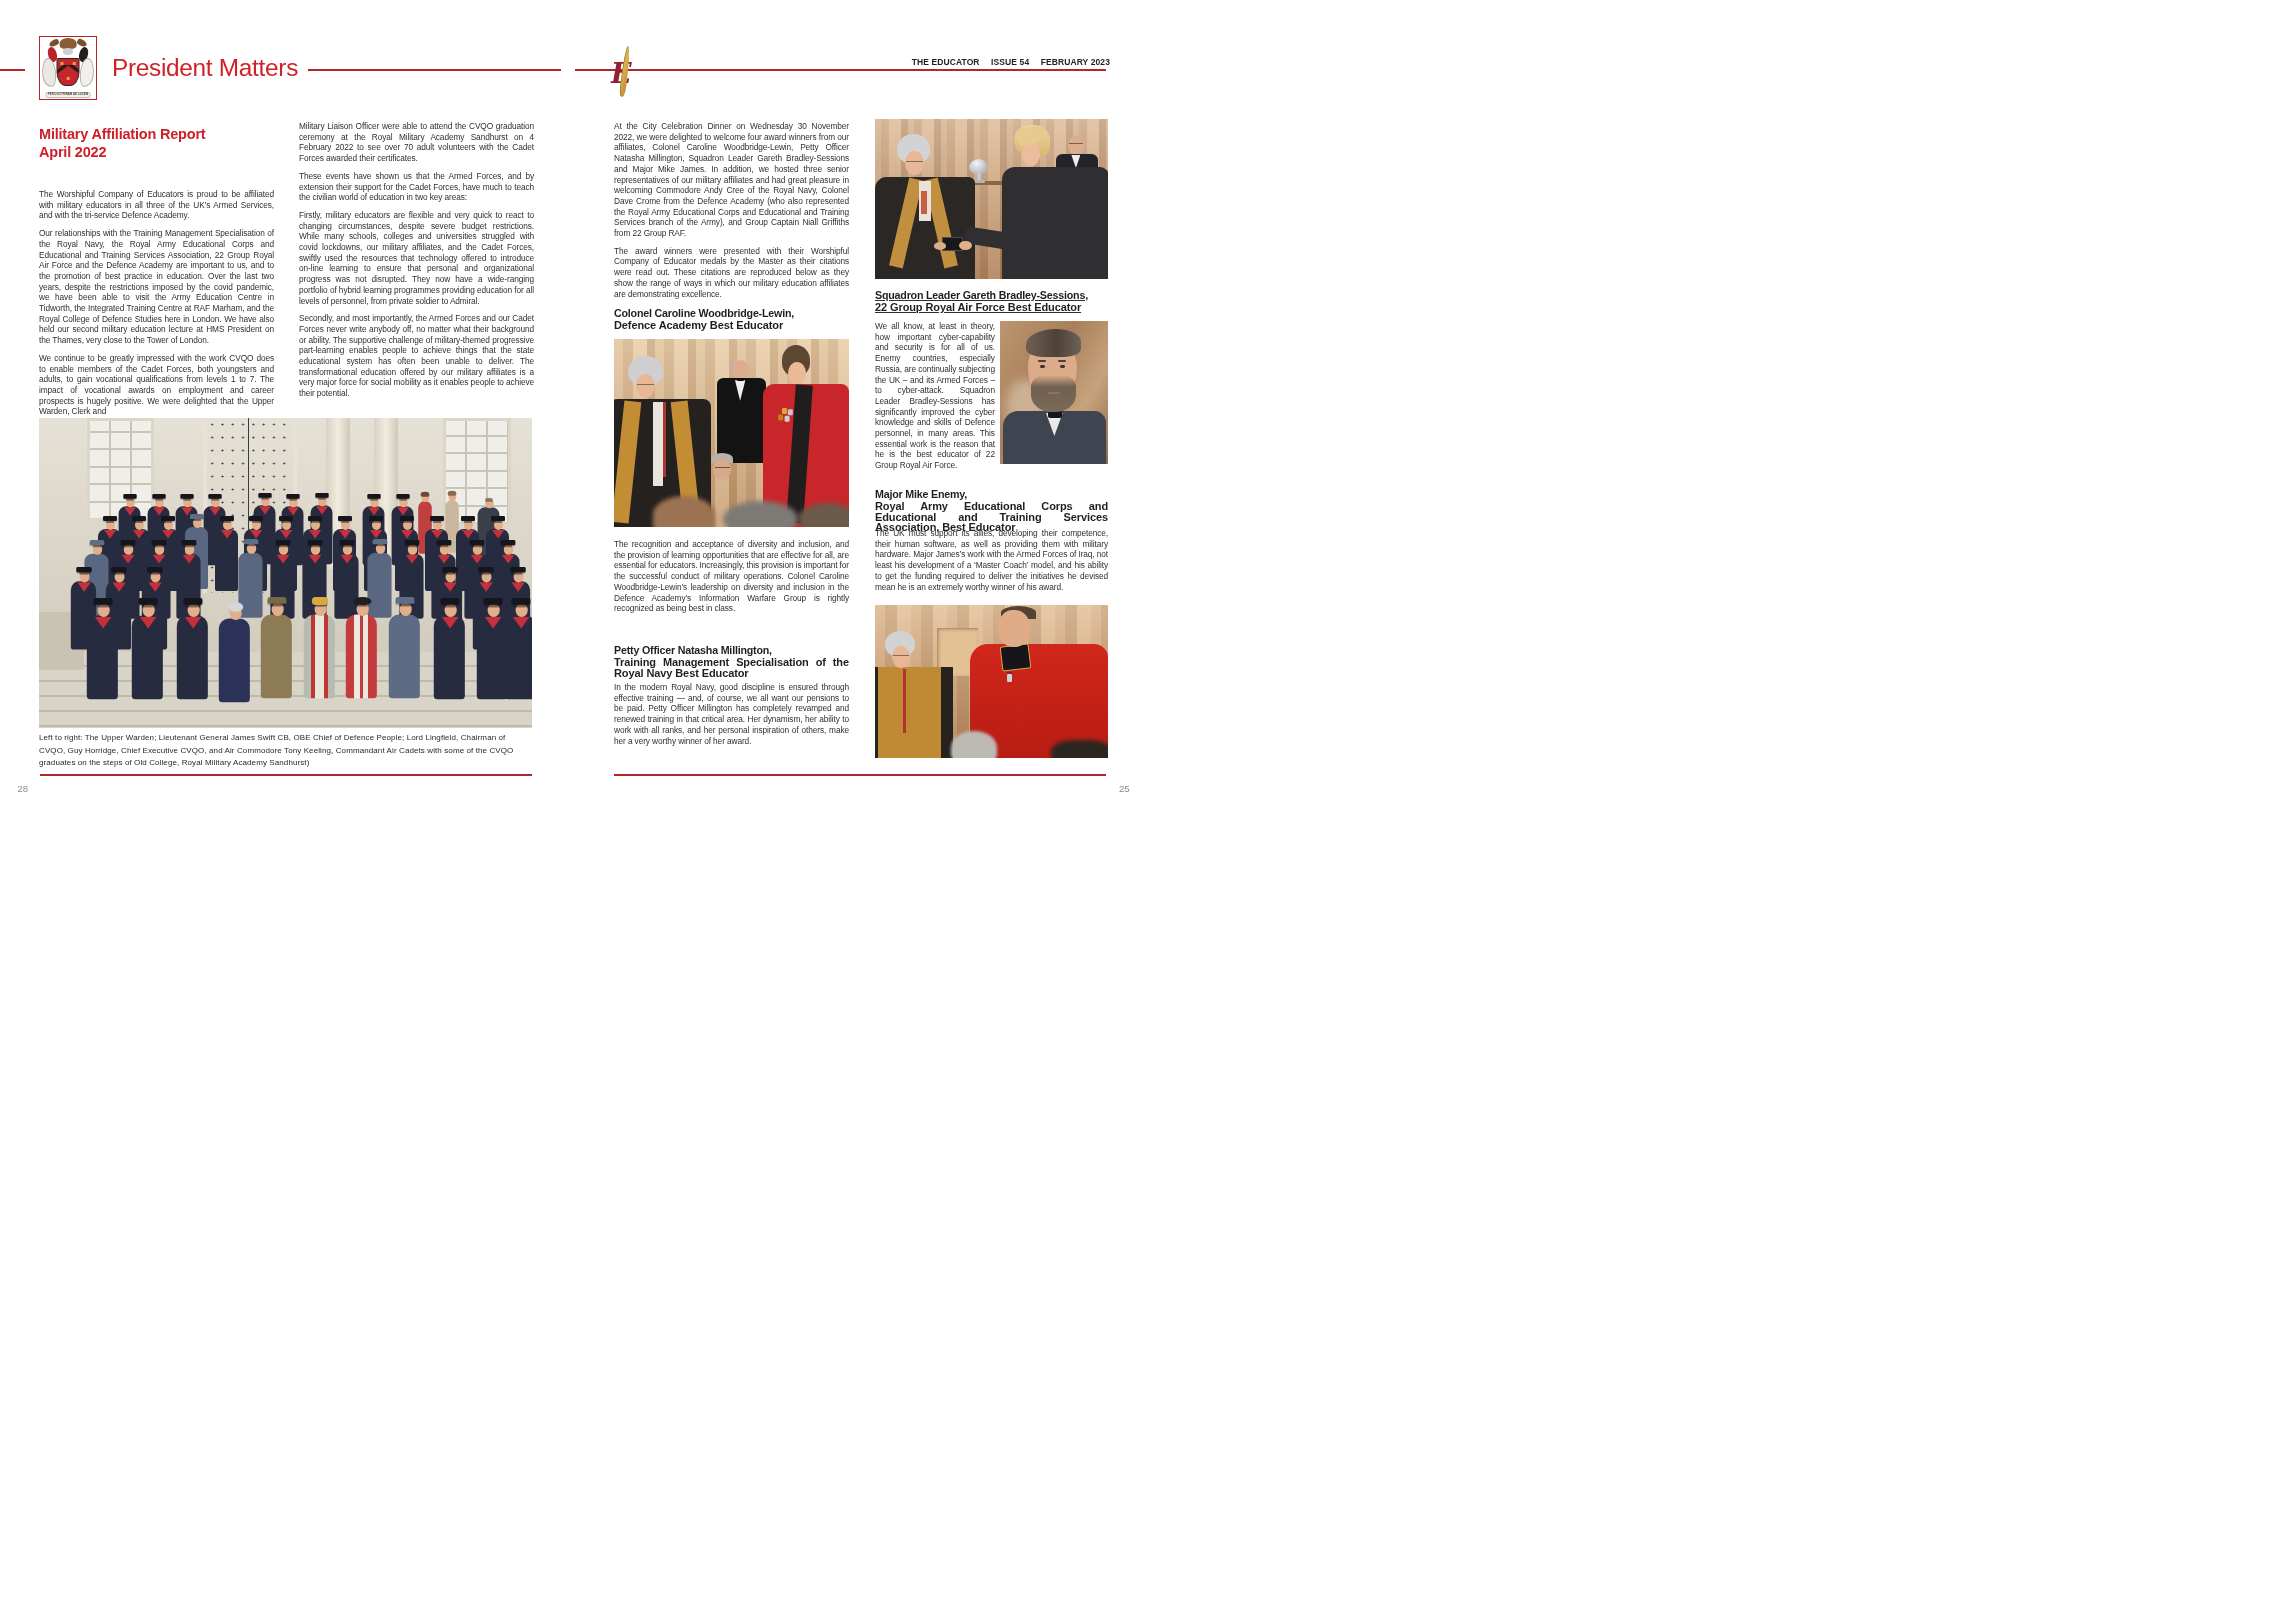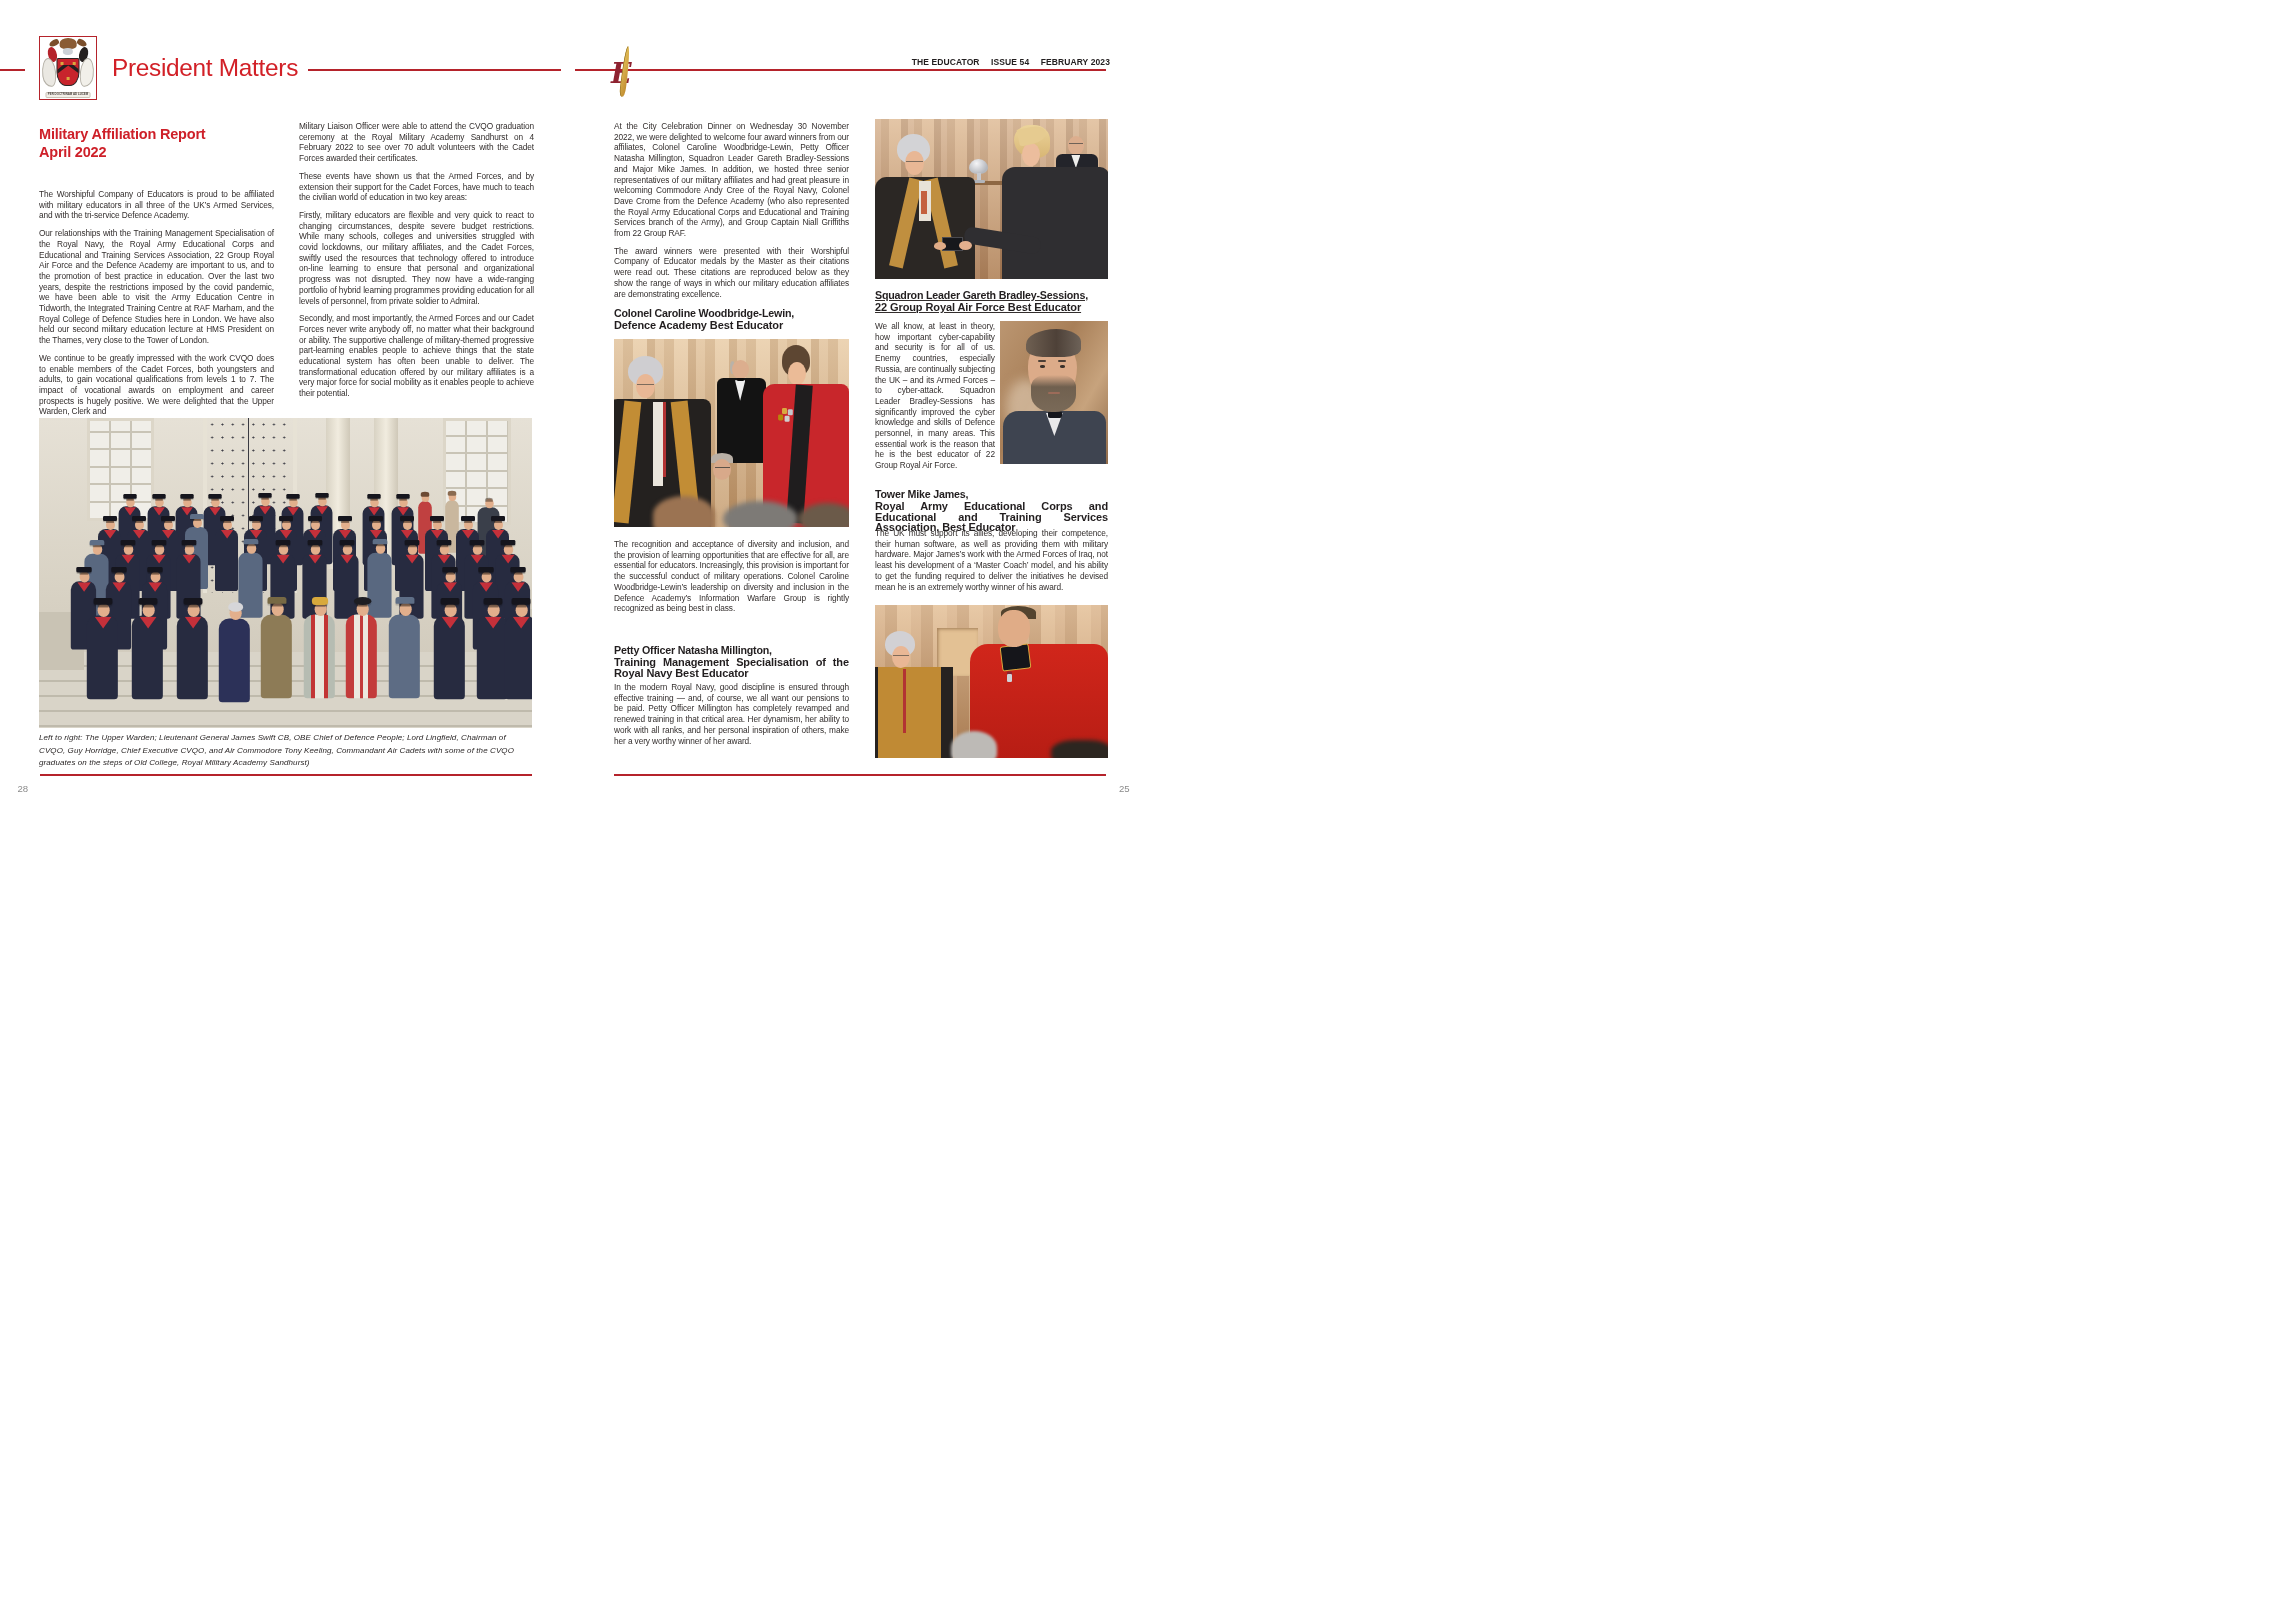--- a/index.html
+++ b/index.html
@@ -38,21 +38,21 @@
              transform:rotate(7deg);box-shadow:inset 0.6px 0 0 #8a6a1f;}
   
   .red-heading{position:absolute;left:39px;top:125px;font-size:14.5px;line-height:18.3px;font-weight:bold;
                color:#ce2029;letter-spacing:-0.2px;}
   .body-text{font-size:8.3px;line-height:10.7px;text-align:justify;letter-spacing:-0.1px;color:#332e2d;}
   .body-text p{margin:0 0 7px 0;}
   .body-text p:last-child{margin-bottom:0;}
   .cite-name{font-size:10.7px;line-height:13px;font-weight:bold;color:#221e1f;letter-spacing:-0.2px;}
   .cite-role{font-size:11px;line-height:10.5px;font-weight:bold;color:#221e1f;letter-spacing:-0.1px;text-align:justify;}
   .caption{position:absolute;left:39px;top:732px;width:495px;font-size:8px;line-height:12.5px;
-           font-style:italic;color:#2b2727;letter-spacing:0.1px;}
+           color:#2b2727;letter-spacing:0.1px;}
   .pagenum{position:absolute;font-size:9.6px;color:#8b8b8b;}
   
   .photo{position:absolute;overflow:hidden;}
   .photo div{position:absolute;}
   
   #photoA{left:39px;top:418px;width:493px;height:310px;background:linear-gradient(#e6e1d6,#d8d2c4 55%,#ccc5b7);}
   .pa-winL{left:48px;top:0;width:67px;height:103px;background:#f0eee8;border:3.2px solid #dcd6c8;box-sizing:border-box;
            background-image:repeating-linear-gradient(0deg,transparent 0 15.4px,#c9c4b6 15.4px 17.4px),repeating-linear-gradient(90deg,transparent 0 19px,#c9c4b6 19px 21px);}
   .pa-winR{left:404px;top:0;width:68px;height:107px;background:#f0eee8;border:3.2px solid #dcd6c8;box-sizing:border-box;
            background-image:repeating-linear-gradient(0deg,transparent 0 15.4px,#c9c4b6 15.4px 17.4px),repeating-linear-gradient(90deg,transparent 0 19px,#c9c4b6 19px 21px);}
@@ -694,21 +694,21 @@
       <div class="pd-beard"></div>
       <div class="pd-eye1"></div>
         <div class="pd-eye2"></div>
       <div class="pd-brow1"></div>
         <div class="pd-brow2"></div>
       <div class="pd-mouth"></div>
     </div>
   </div>
 
   <div id="mj-head">
-    <div class="cite-name">Tower Mike James,</div>
+    <div class="cite-name">Major Mike Enemy,</div>
     <div class="cite-role">Royal Army Educational Corps and Educational and Training Services Association, Best Educator</div>
   </div>
   <div id="mj-para" class="body-text">
     <p>The UK must support its allies, developing their competence, their human software, as well as providing them with military hardware. Major James’s work with the Armed Forces of Iraq, not least his development of a ‘Master Coach’ model, and his ability to get the funding required to deliver the initiatives he devised mean he is an extremely worthy winner of his award.</p>
   </div>
 
   <div id="photoE" class="photo">
     <div class="pe-panel"></div>
     <div class="pe-jbody"></div>
       <div class="pe-jcollar"></div>

